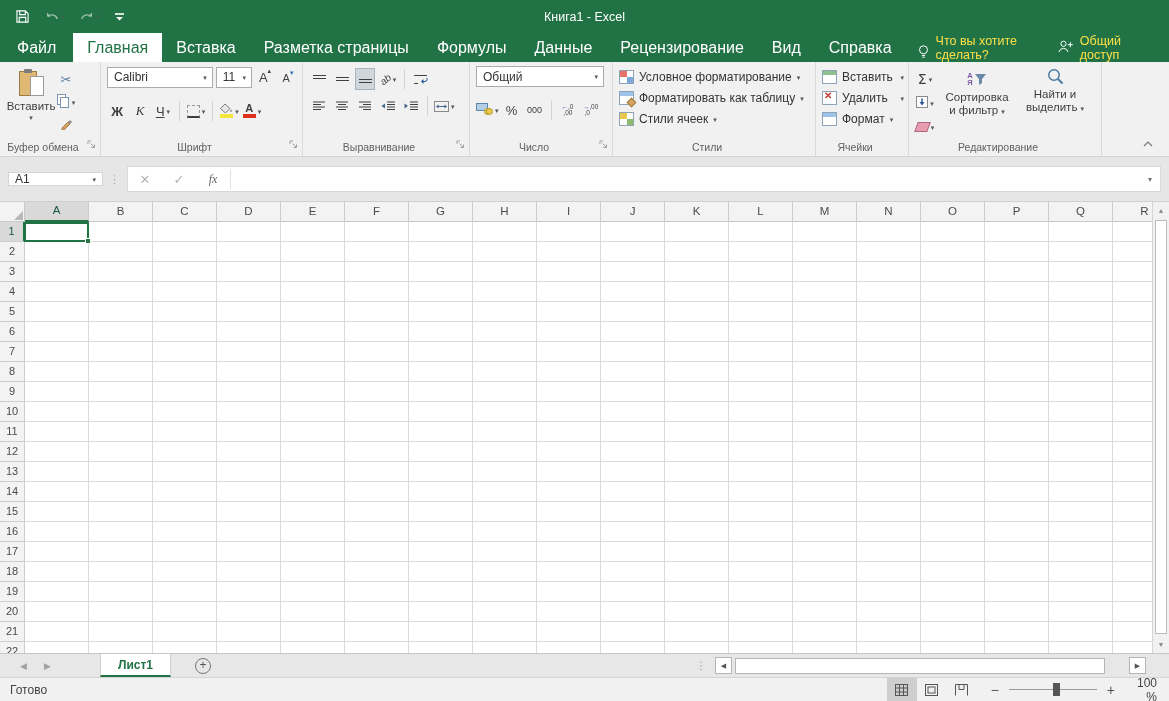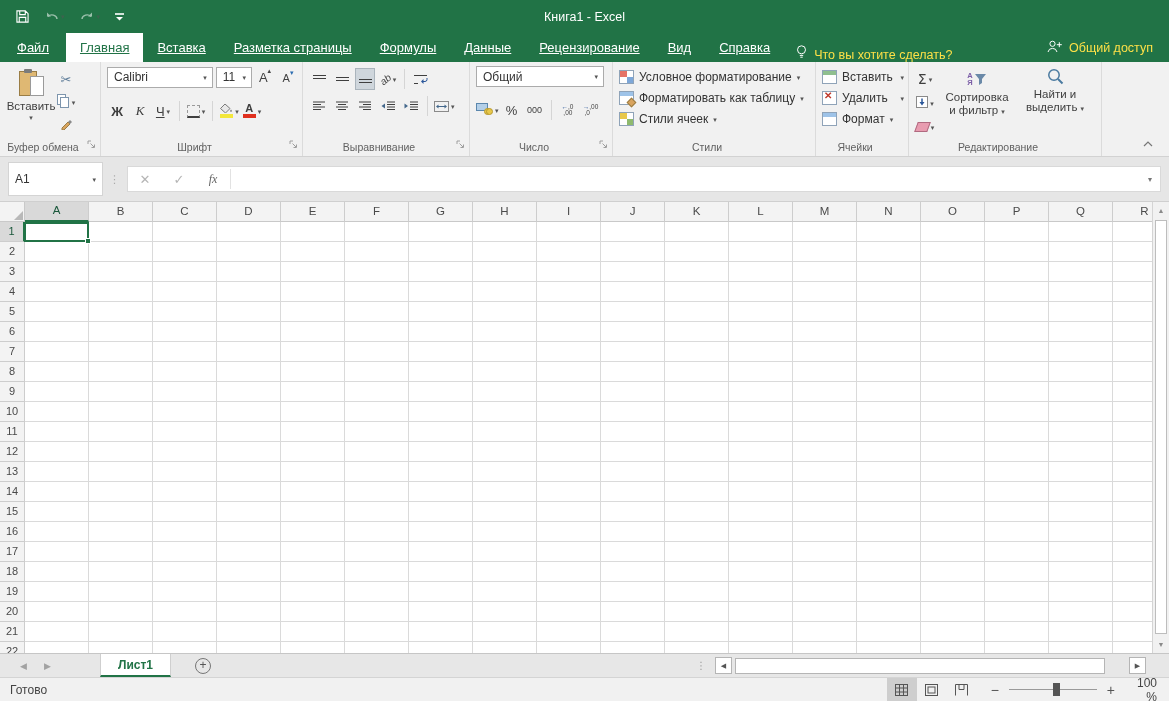--- a/index.html
+++ b/index.html
@@ -12,21 +12,21 @@
   .qat .qbtn { display:flex; align-items:center; gap:2px; }
   .dim { opacity:.55; }
   .title-center { position:absolute; left:50%; transform:translateX(-50%); font-size:12.5px; color:#fff; white-space:nowrap; }
   .tb-right { margin-left:auto; display:flex; align-items:center; height:100%; }
   .signin { background:#fff; color:#217346; font-size:12px; padding:4px 13px; margin-right:26px; cursor:default; }
   .wc { width:46px; height:100%; display:flex; align-items:center; justify-content:center; }
   .wc svg { display:block; }
 
   
   .tabrow { height:29px; background:#217346; display:flex; align-items:stretch; }
-  .tab { display:flex; align-items:center; padding:0 14px; color:#fff; font-size:13px; white-space:nowrap; cursor:default;text-decoration:underline; }
+  .tab { display:flex; align-items:center; padding:0 14px; color:#fff; font-size:16px; white-space:nowrap; cursor:default; }
   .tab.file { padding:0 17px; }
   .tab.active { background:#fff; color:#217346; }
   .tellme { display:flex; align-items:flex-end; gap:7px; color:#fde047; font-size:12.5px; margin-left:12px; }
   .share { margin-left:auto; display:flex; align-items:center; gap:7px; color:#fde047; font-size:12.5px; padding-right:16px; }
 
   
   .ribbon { height:95px; background:#f1f1f1; border-bottom:1px solid #d2d2d2; display:flex; position:relative; }
   .rgroup { position:relative; border-right:1px solid #dbdbdb; padding:4px 4px 18px 6px; flex:none; }
   .rgroup-label { position:absolute; left:0; right:14px; bottom:3px; text-align:center; font-size:10.5px; color:#616161; white-space:nowrap; }
   .launch { position:absolute; right:4px; bottom:4px; opacity:.8; }
@@ -86,21 +86,21 @@
   .g-edit { width:193px; display:flex; gap:6px; }
   .edit-col { display:flex; flex-direction:column; gap:2px; padding-top:2px; }
   .bigbtn { width:72px; display:flex; flex-direction:column; align-items:center; gap:1px; font-size:11.5px; color:#3f3f3f; padding-top:2px; text-align:center; }
   .sigma { font-size:14px; color:#3f3f3f; font-family:"DejaVu Sans", sans-serif; }
   .sort-ic { display:flex; align-items:center; gap:1px; height:22px; }
   .sort-ic .az { display:flex; flex-direction:column; font-size:7.5px; font-weight:bold; color:#7b5ea7; line-height:7px; }
   .eraser { width:13px; height:10px; background:#e89cb0; border:1px solid #b06a80; transform:skewX(-20deg); }
 
   
   .formula-row { height:45px; background:#e6e6e6; border-bottom:1px solid #cfcfcf; display:flex; align-items:center; padding:0 8px; gap:6px; }
-  .namebox { width:95px; height:34px; background:#fff; border:1px solid #d4d4d4; display:flex; align-items:center; padding:0 6px; font-size:12px; color:#333; }
+  .namebox { width:95px; height:14px; background:#fff; border:1px solid #d4d4d4; display:flex; align-items:center; padding:0 6px; font-size:12px; color:#333; }
   .namebox .dd { margin-left:auto; }
   .fdots { color:#aaa; font-size:11px; letter-spacing:1px; }
   .fx-strip { height:26px; background:#fff; border:1px solid #d9d9d9; display:flex; align-items:center; flex:1; }
   .fxb { width:34px; text-align:center; color:#b5b5b5; font-size:13px; flex:none; }
   .fxb.fx { color:#666; font-size:12px; font-family:Liberation Serif, serif; }
   .fx-sep { width:1px; height:20px; background:#e2e2e2; flex:none; }
   .formula-input { flex:1; height:100%; }
   .fchev { flex:none; width:20px; text-align:center; color:#777; font-size:8px; }
 
   

